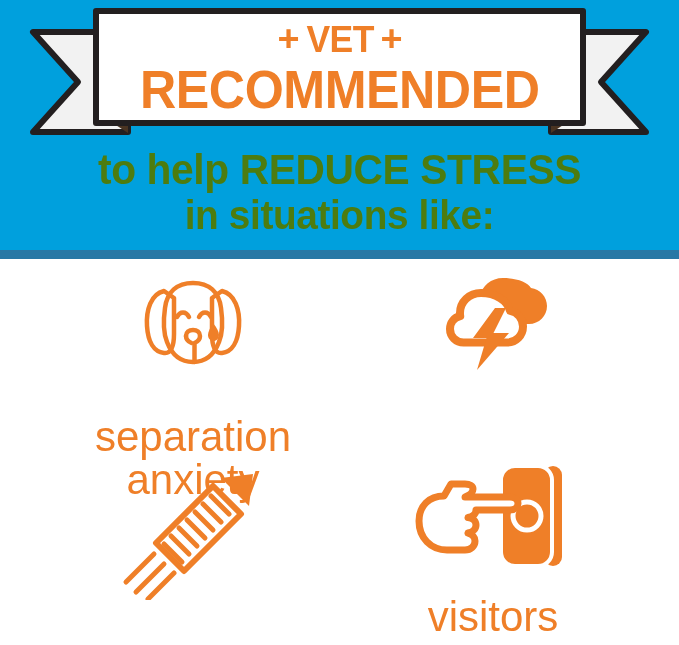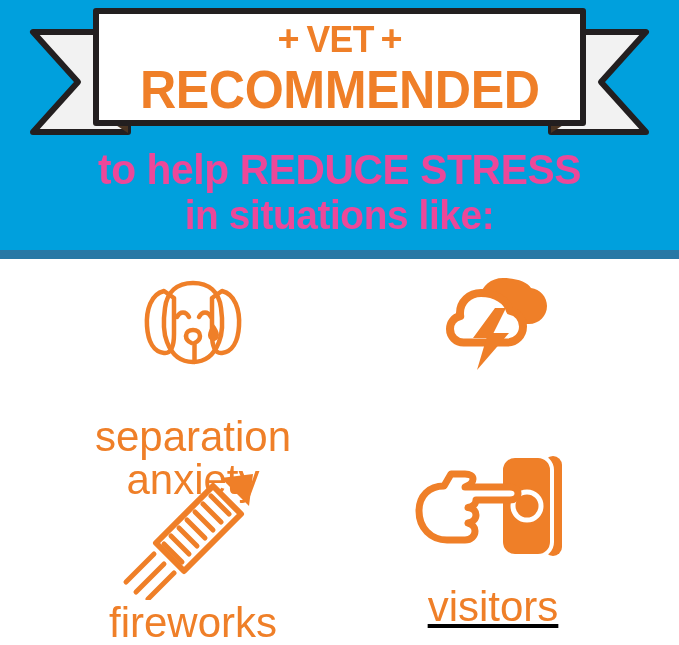--- a/index.html
+++ b/index.html
@@ -87,21 +87,21 @@
     transform: scaleX(0.93);
   }
 
   
   #subtitle {
     position: absolute;
     left: 0;
     top: 148px;
     width: 679px;
     text-align: center;
-    color: #ec4899;
+    color: #4d7c0f;
     line-height: 1.04;
   }
   .sub-line {
     font-size: 42px;
     font-weight: bold;
     letter-spacing: -0.4px;
     display: block;
     font-family: "Liberation Sans Narrow", "Liberation Sans", sans-serif;
     transform: scaleX(0.97);
   }
@@ -128,21 +128,21 @@
     font-size: 42px;
     line-height: 1.02;
     text-align: center;
     white-space: pre-line;
     font-family: "Liberation Sans", sans-serif;
   }
 
   #cell-separation { left: 48px;  top: 8px;  width: 290px; gap: 34px; }
   #cell-thunder    { left: 348px; top: 8px;  width: 290px; }
   #cell-fireworks  { left: 48px;  top: 198px; width: 290px; }
-  #cell-visitors   { left: 348px; top: 190px; width: 290px; text-decoration: underline; }
+  #cell-visitors   { left: 348px; top: 200px; width: 290px; }
 
   #cell-separation .sit-label { margin-top: 4px; }
   #cell-thunder .sit-label    { margin-top: 6px; }
   #cell-fireworks .sit-label  { margin-top: 2px; }
   #cell-visitors .sit-label   { margin-top: 26px; }
 </style>
 </head>
 <body>
 
 <div id="hero"></div>
@@ -240,21 +240,20 @@
           <path d="M46 84 L64 102"></path>
         </g>
 
         <g stroke="#ef7f28" stroke-width="5" fill="none" stroke-linecap="round">
           <path d="M36 94 L8 122"></path>
           <path d="M46 104 L18 132"></path>
           <path d="M56 113 L30 139"></path>
         </g>
       </g>
     </svg>
-    <div class="sit-label">fireworks</div>
   </div>
 
   <div class="sit-cell" id="cell-visitors">
     <svg class="sit-icon" width="160" height="108" viewBox="0 0 160 108">
       <g>
 
         <rect x="131" y="4" width="18" height="100" rx="9" fill="#ef7f28"></rect>
 
         <rect x="88" y="4" width="51" height="100" rx="14" fill="#ef7f28" stroke="#ffffff" stroke-width="4"></rect>
 

